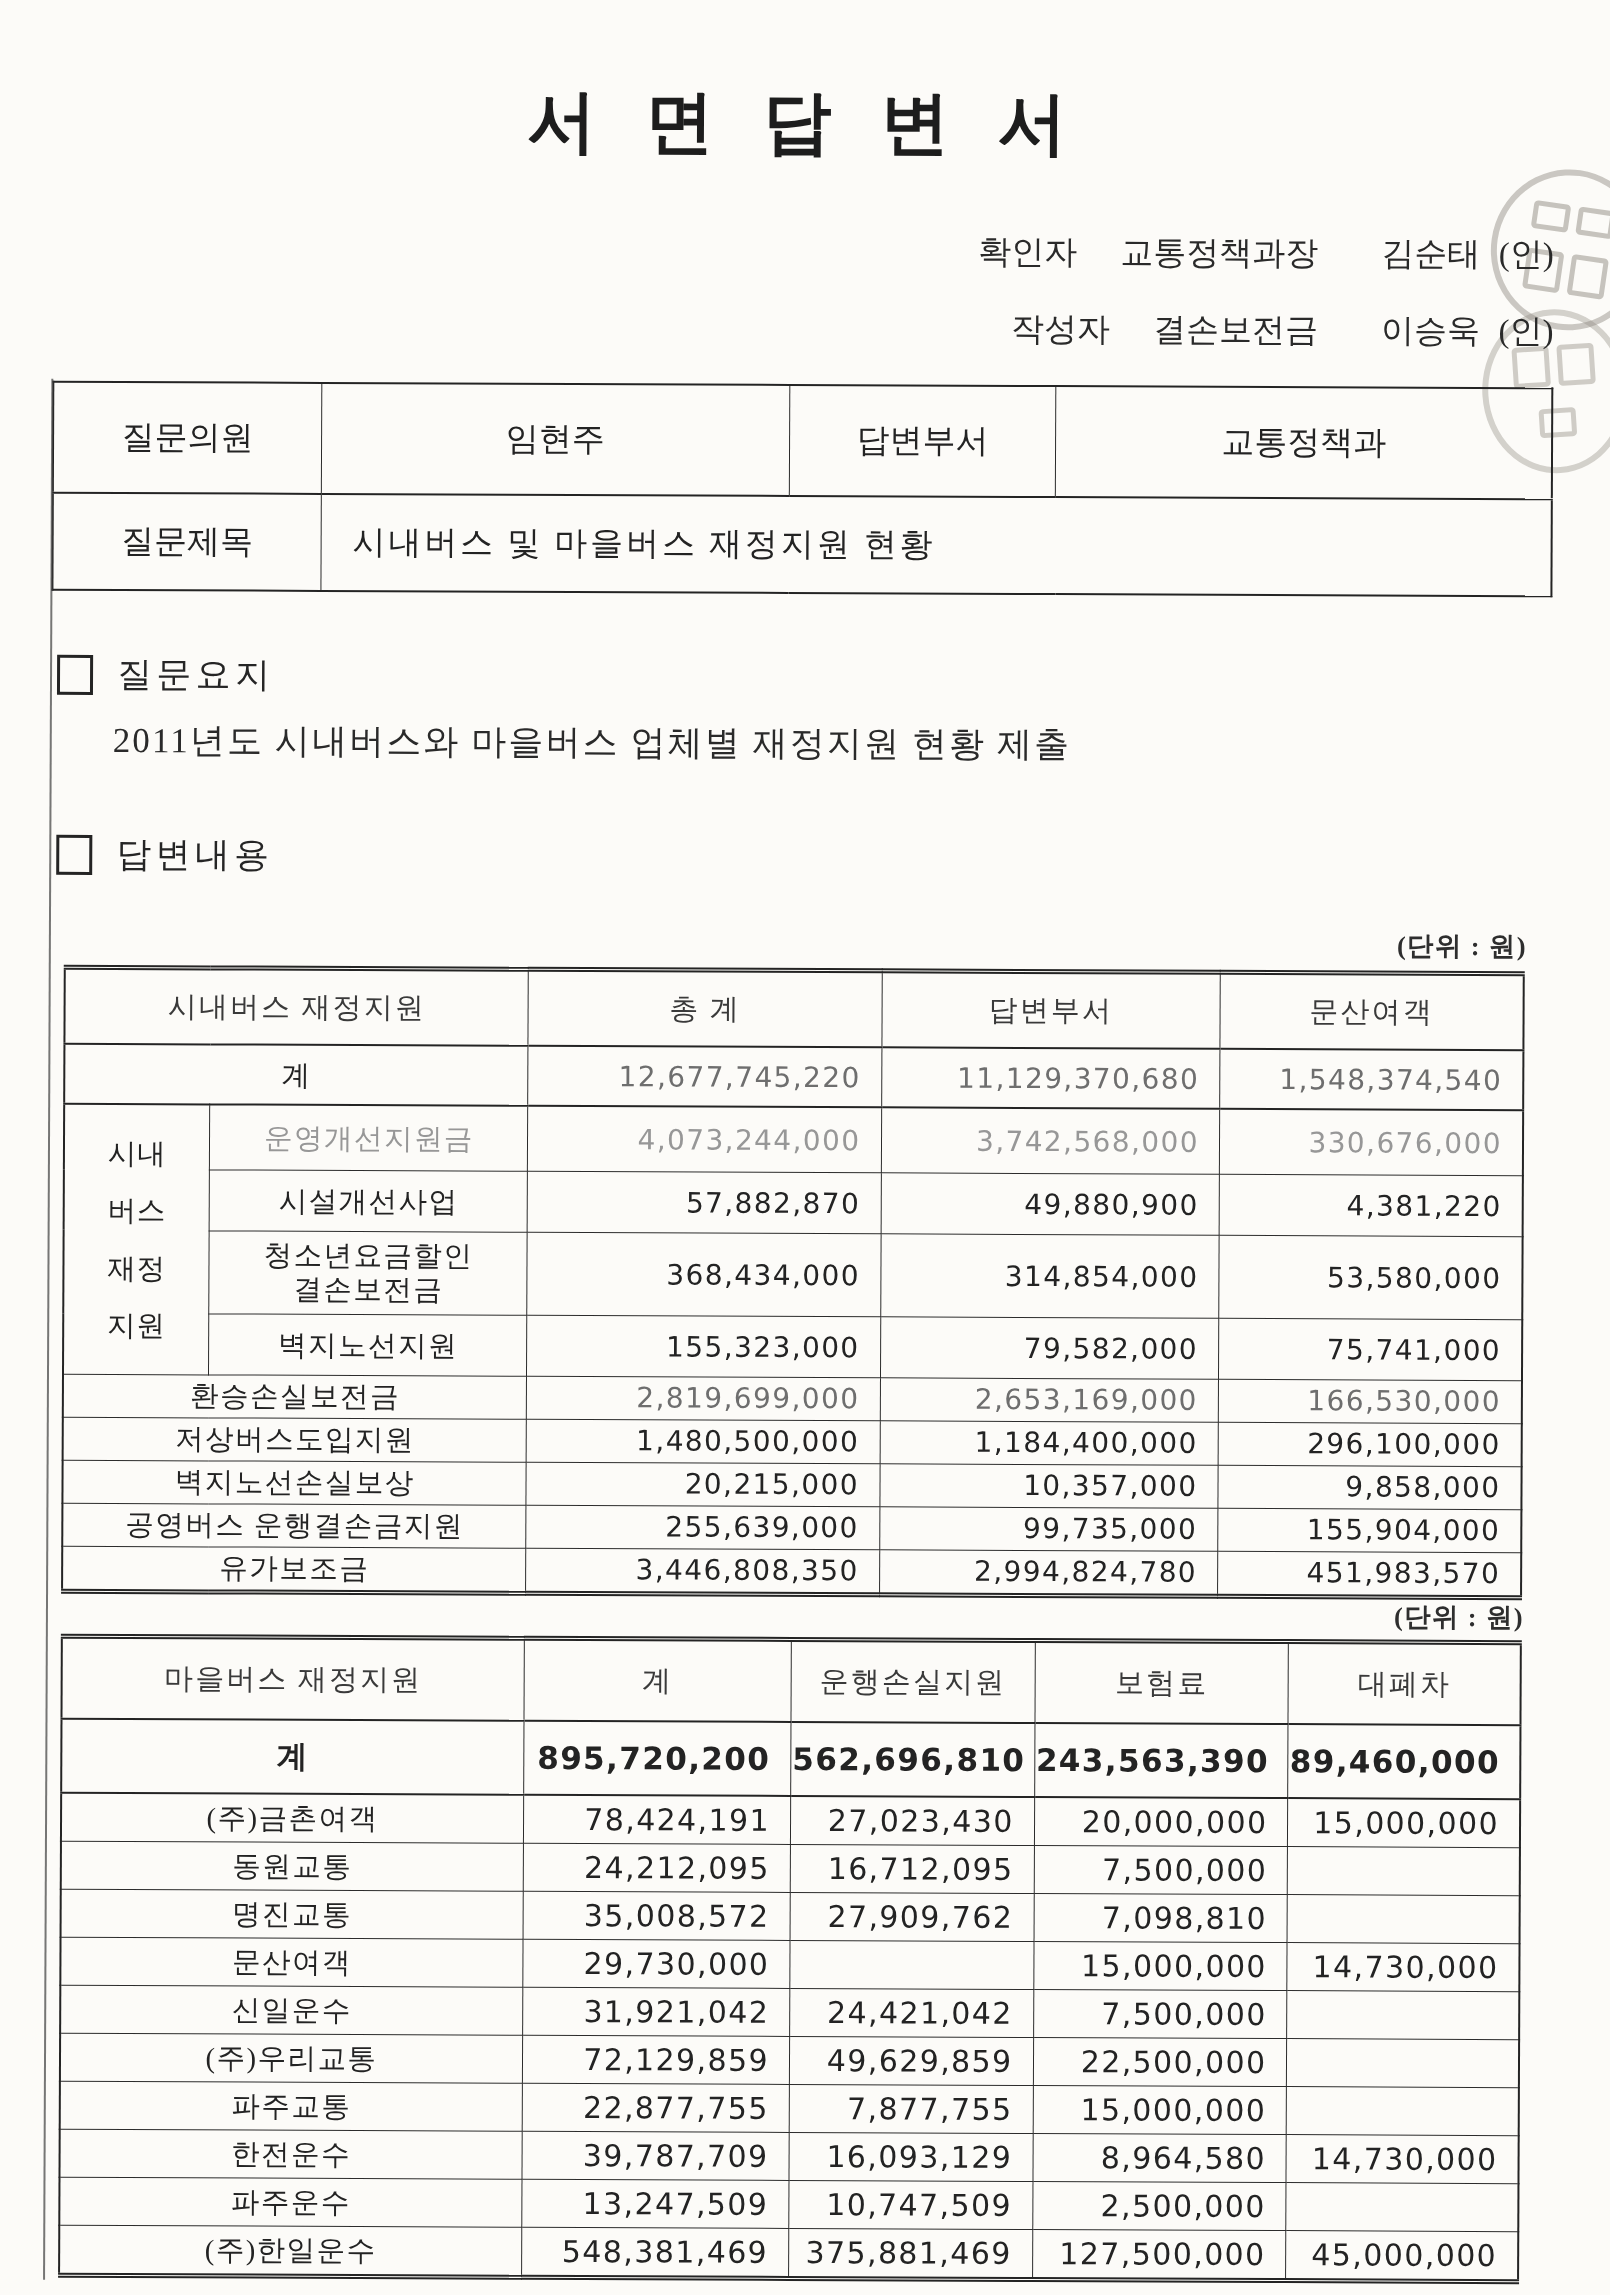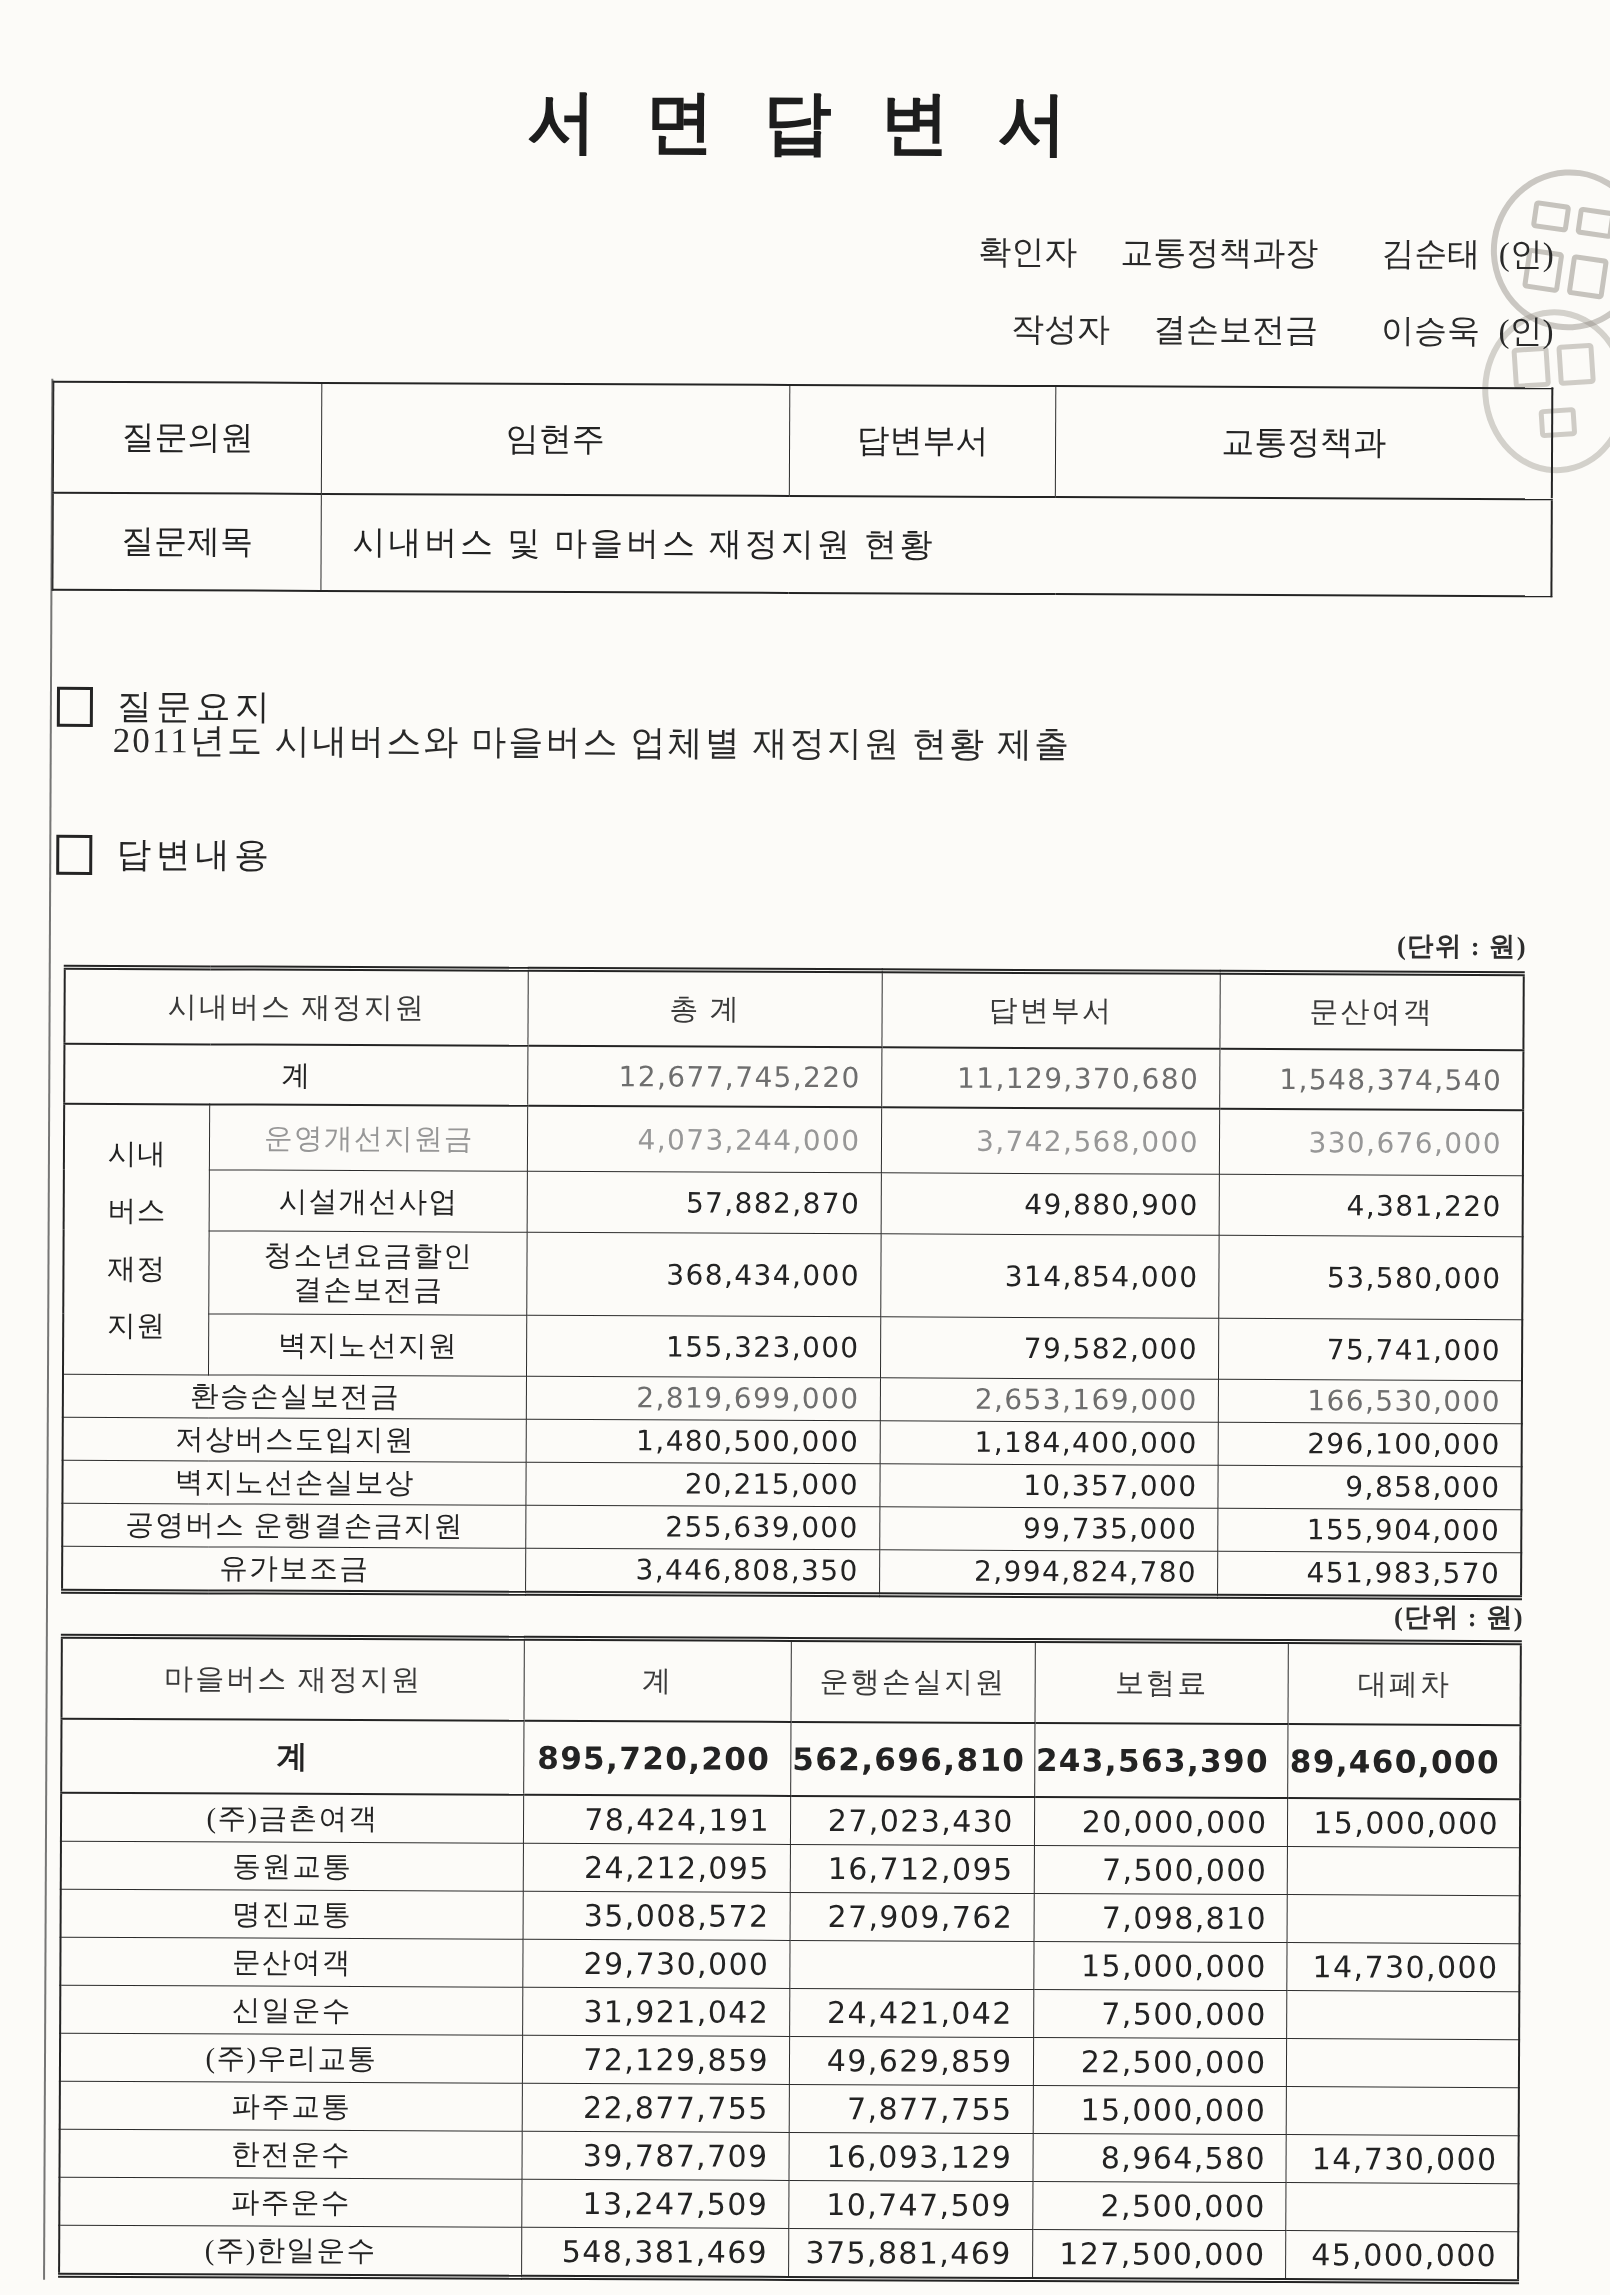--- a/index.html
+++ b/index.html
@@ -63,21 +63,21 @@
     border:1.4px solid #2b2b2b;text-align:center;vertical-align:middle;
     overflow:hidden;
   }
   .info-table{border:2.9px solid #242424;}
   .info-table tr.r1 td{height:107px;border-bottom:2.9px solid #242424;}
   .info-table tr.r2 td{height:93px;}
   .info-table .subject-cell{text-align:left;padding-left:31px;letter-spacing:2.9px;}
 
   
   .section{position:absolute;display:flex;align-items:center;gap:24px;}
-  .sec-q{left:60px;top:686px;}
+  .sec-q{left:60px;top:654px;}
   .sec-a{left:60px;top:820px;margin-top:14px;}
   .checkbox{
     width:36px;height:40px;border:3.6px solid #242424;box-sizing:border-box;
     background:transparent;flex:0 0 auto;
   }
   .sec-head{font-size:35px;letter-spacing:4.3px;color:#252525;}
   .q-body{
     position:absolute;left:116px;top:720px;margin:0;
     font-size:35px;letter-spacing:2.1px;color:#2a2a2a;white-space:nowrap;
   }

